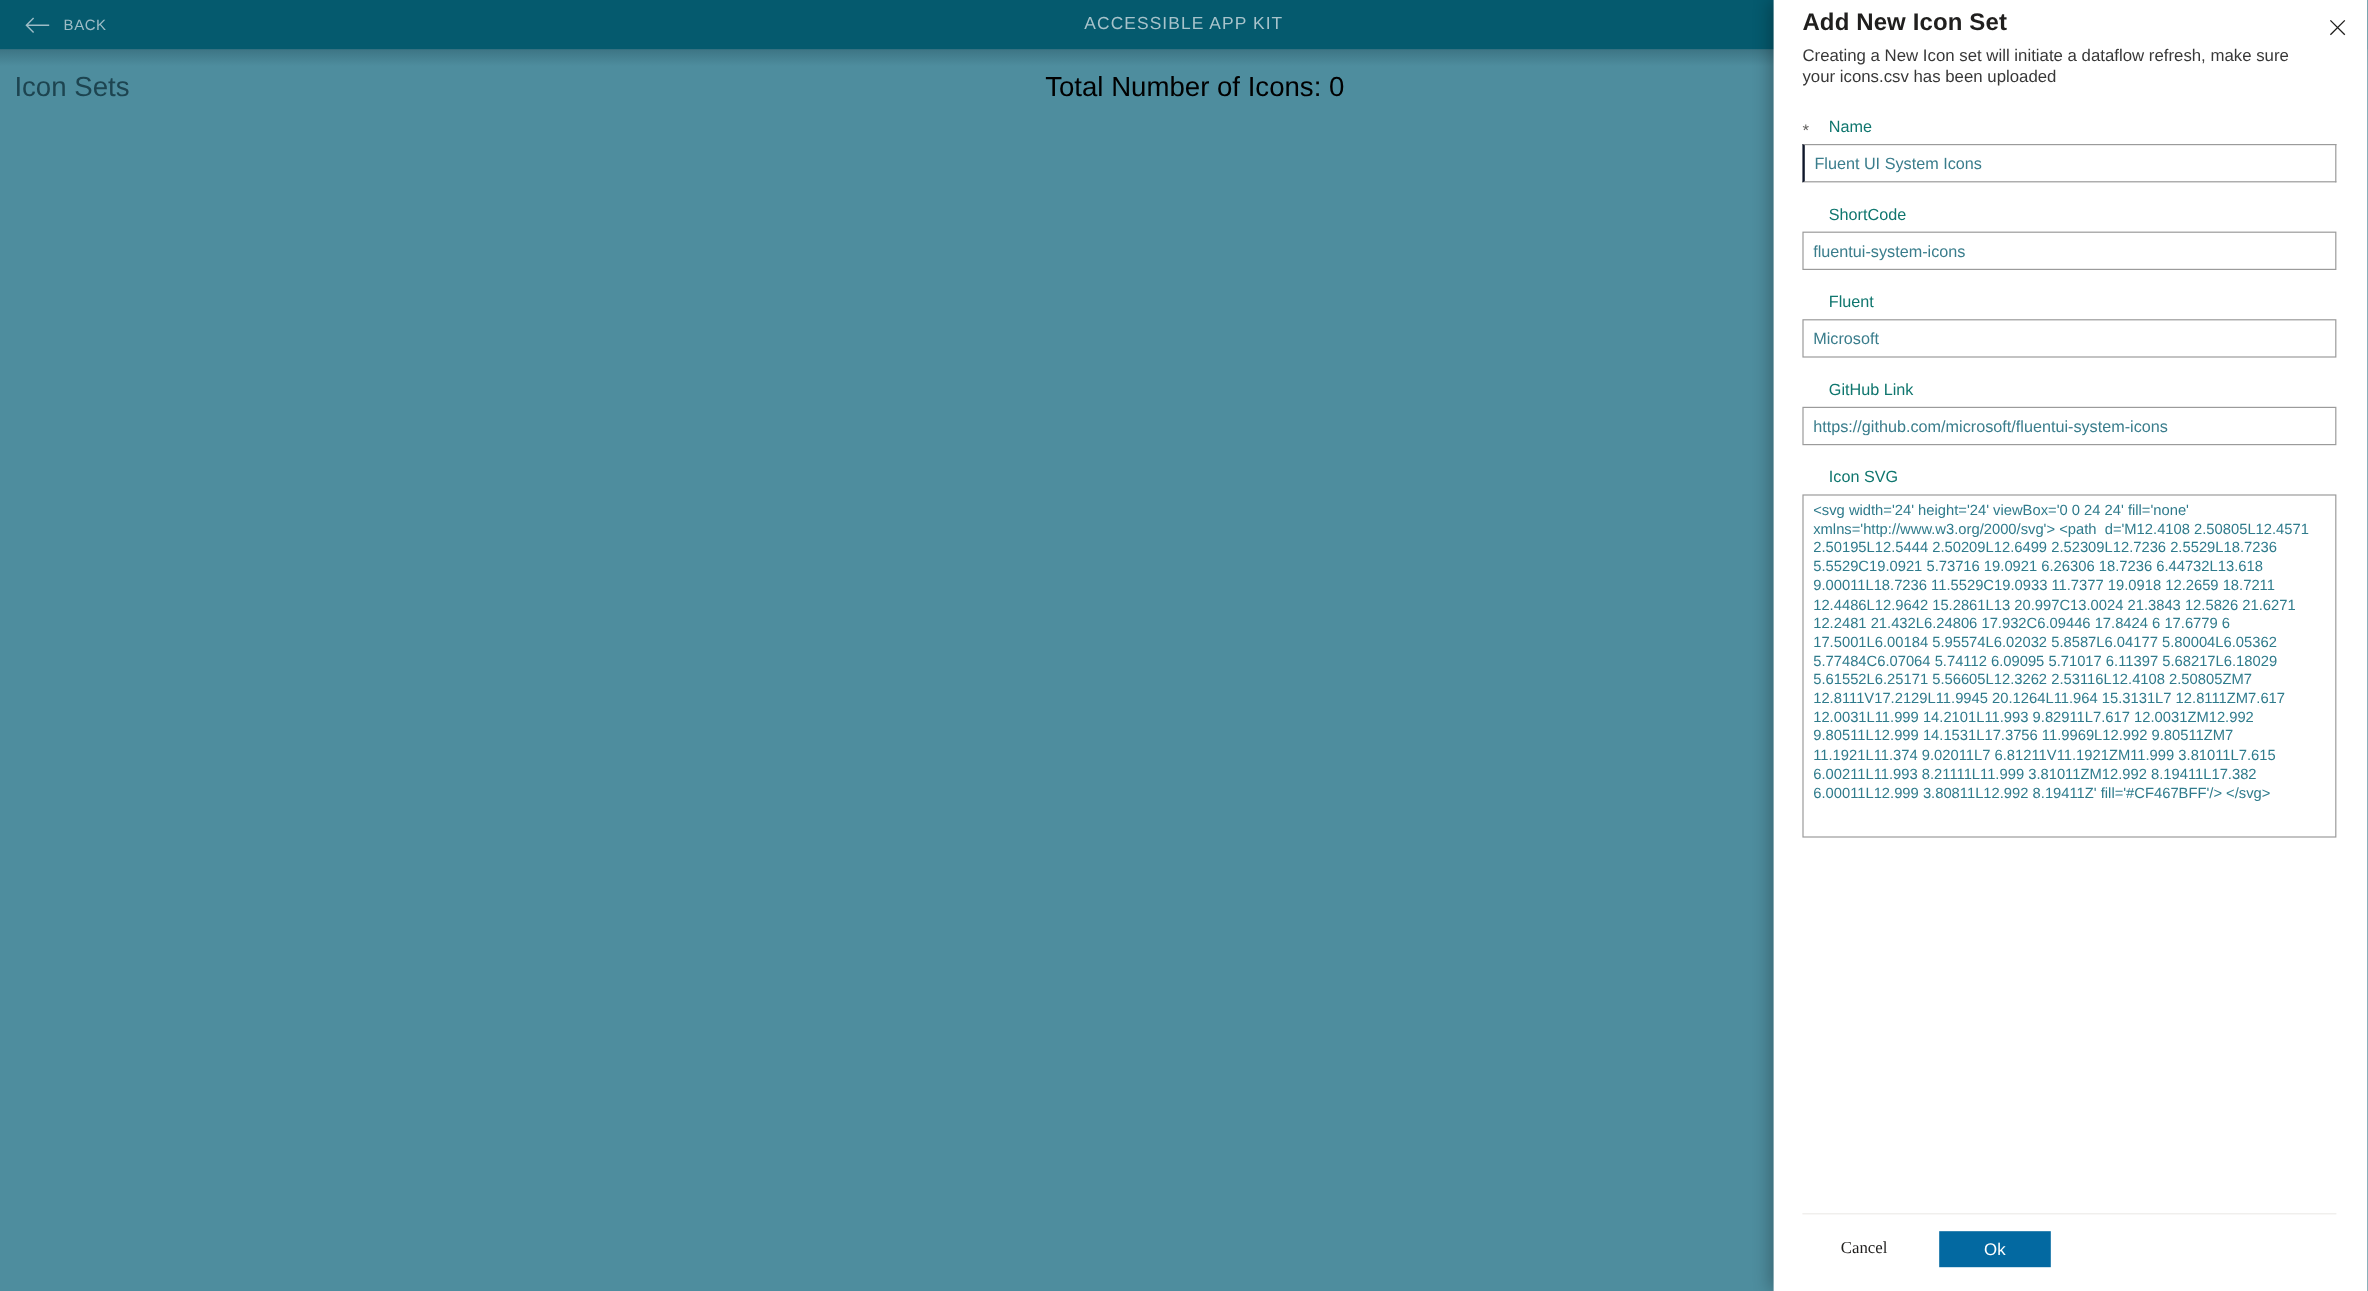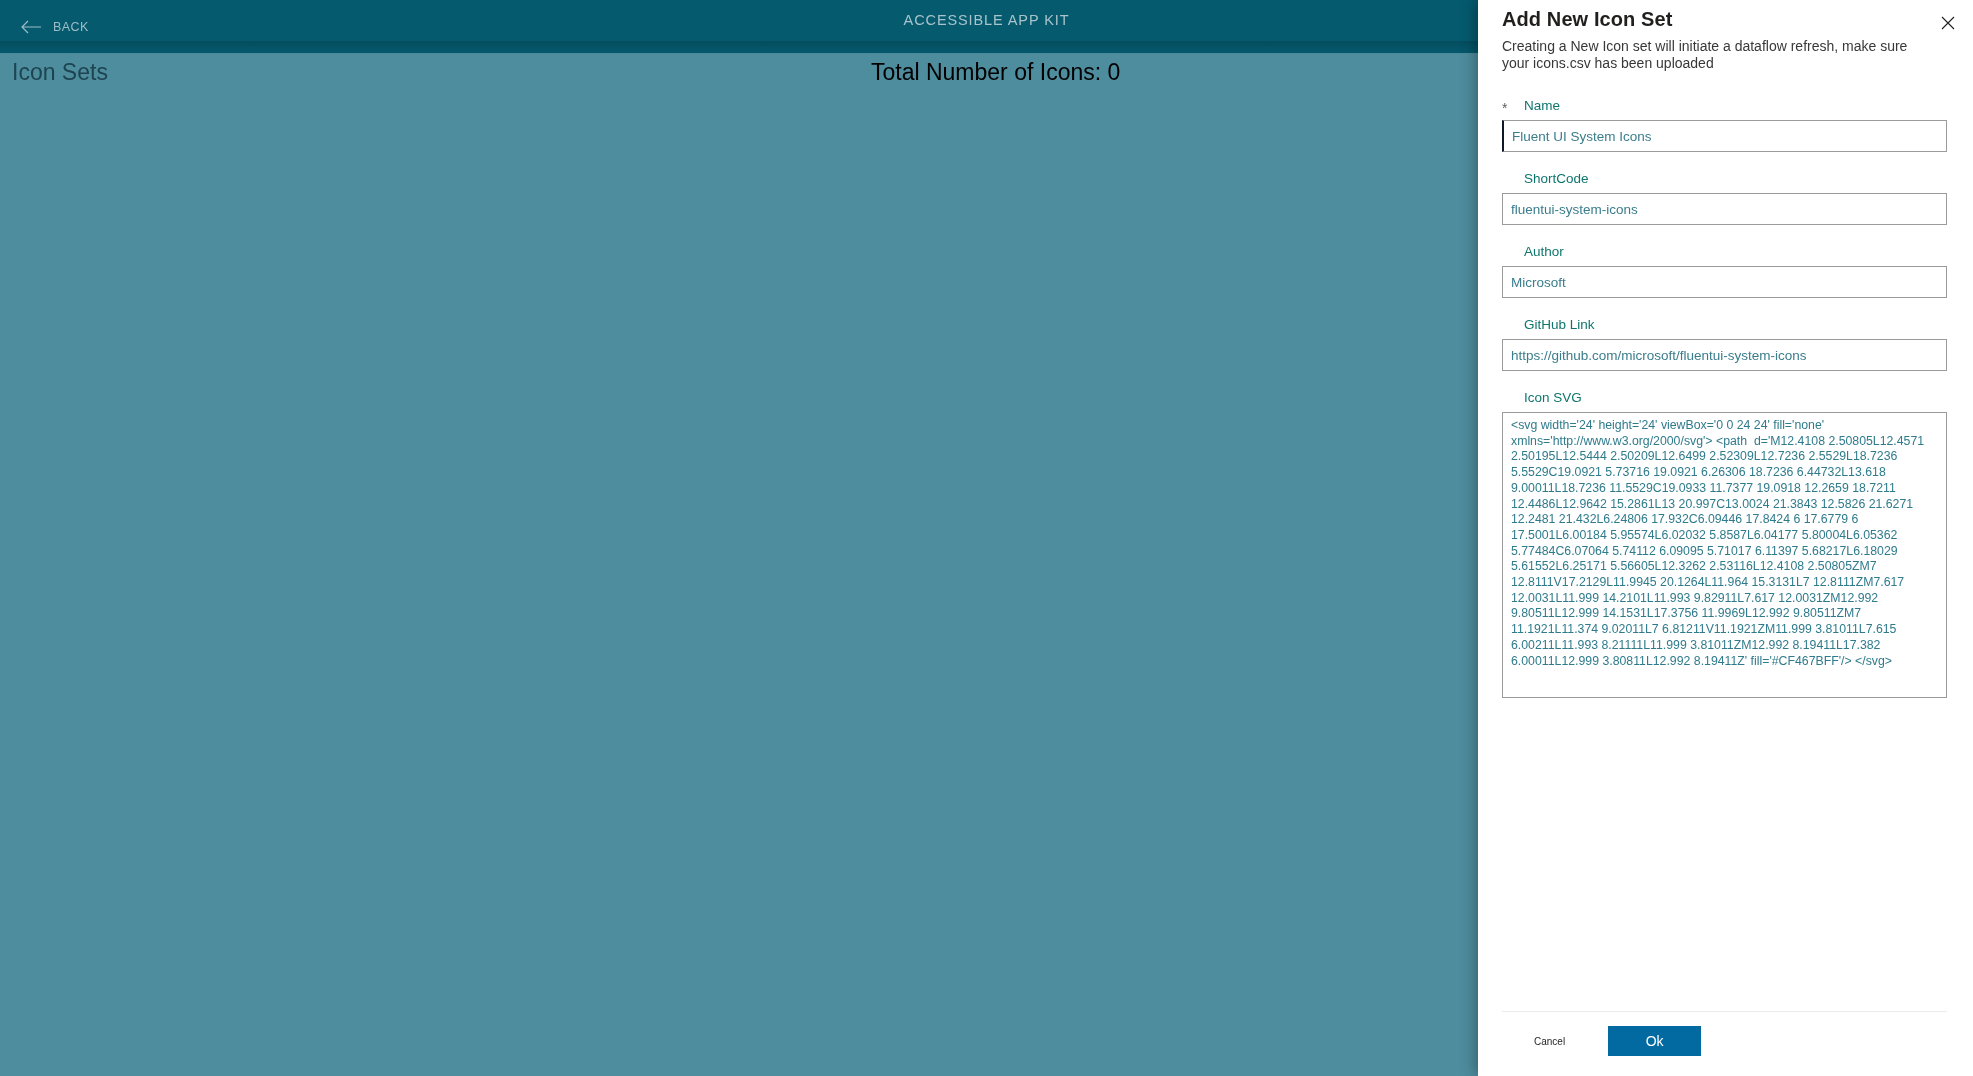--- a/index.html
+++ b/index.html
@@ -21,21 +21,21 @@
   #app-root {
     position: absolute;
     inset: 0;
     background: #4e8d9e;
   }
 
   #app-topbar {
     position: absolute;
     top: 0; left: 0;
     width: 1973px;
-    height: 53px;
+    height: 41px;
     background: #055a6e;
     display: flex;
     align-items: center;
   }
   #back-button {
     display: flex;
     align-items: center;
     gap: 11px;
     margin-left: 16px;
     cursor: pointer;
@@ -210,22 +210,22 @@
     flex: 0 0 auto;
     border-top: 1px solid #edebe9;
     margin: 0 26px 0 24px;
     padding: 14px 0 20px 0;
     display: flex;
     align-items: center;
   }
   #cancel-button {
     background: transparent;
     border: none;
-    font-family: Liberation Sans, sans-serif;
-    font-size: 10px;
+    font-family: Liberation Serif, serif;
+    font-size: 14px;
     color: #201f1e;
     cursor: pointer;
     padding: 6px 10px;
     margin-left: 22px;
   }
   #ok-button {
     background: #0369a1;
     border: none;
     color: #ffffff;
     font-family: "Liberation Sans", sans-serif;
@@ -289,21 +289,21 @@
       <div class="field-label-row">
         <span class="req-spacer"></span>
         <span class="field-label">ShortCode</span>
       </div>
       <input class="field-input" type="text" value="fluentui-system-icons" style="">
     </div>
 
     <div class="field">
       <div class="field-label-row">
         <span class="req-spacer"></span>
-        <span class="field-label">Author</span>
+        <span class="field-label">Fluent</span>
       </div>
       <input class="field-input" type="text" value="Microsoft" style="">
     </div>
 
     <div class="field">
       <div class="field-label-row">
         <span class="req-spacer"></span>
         <span class="field-label">GitHub Link</span>
       </div>
       <input class="field-input" type="text" value="https://github.com/microsoft/fluentui-system-icons" style="">

